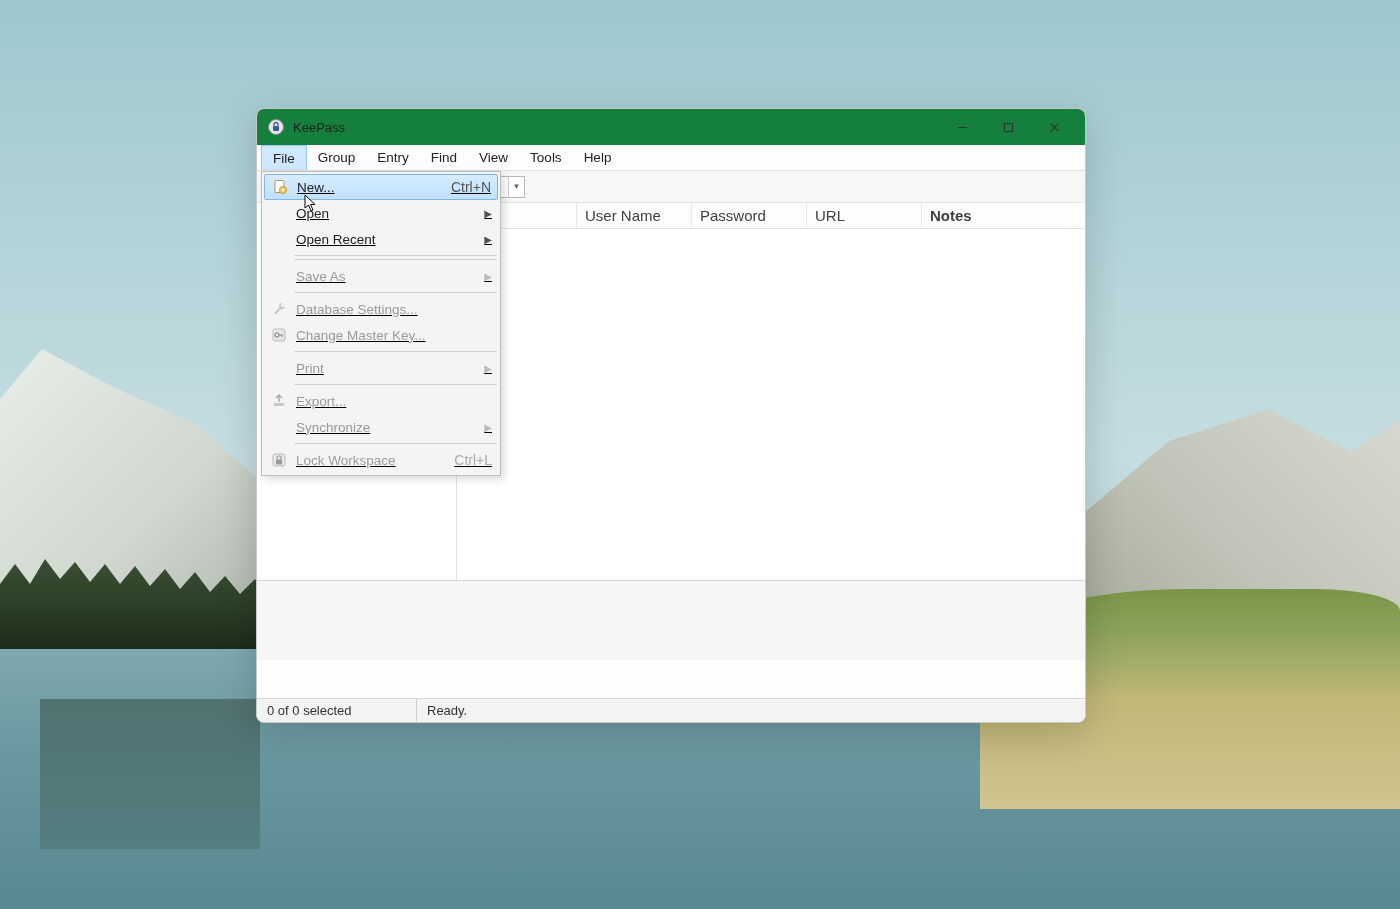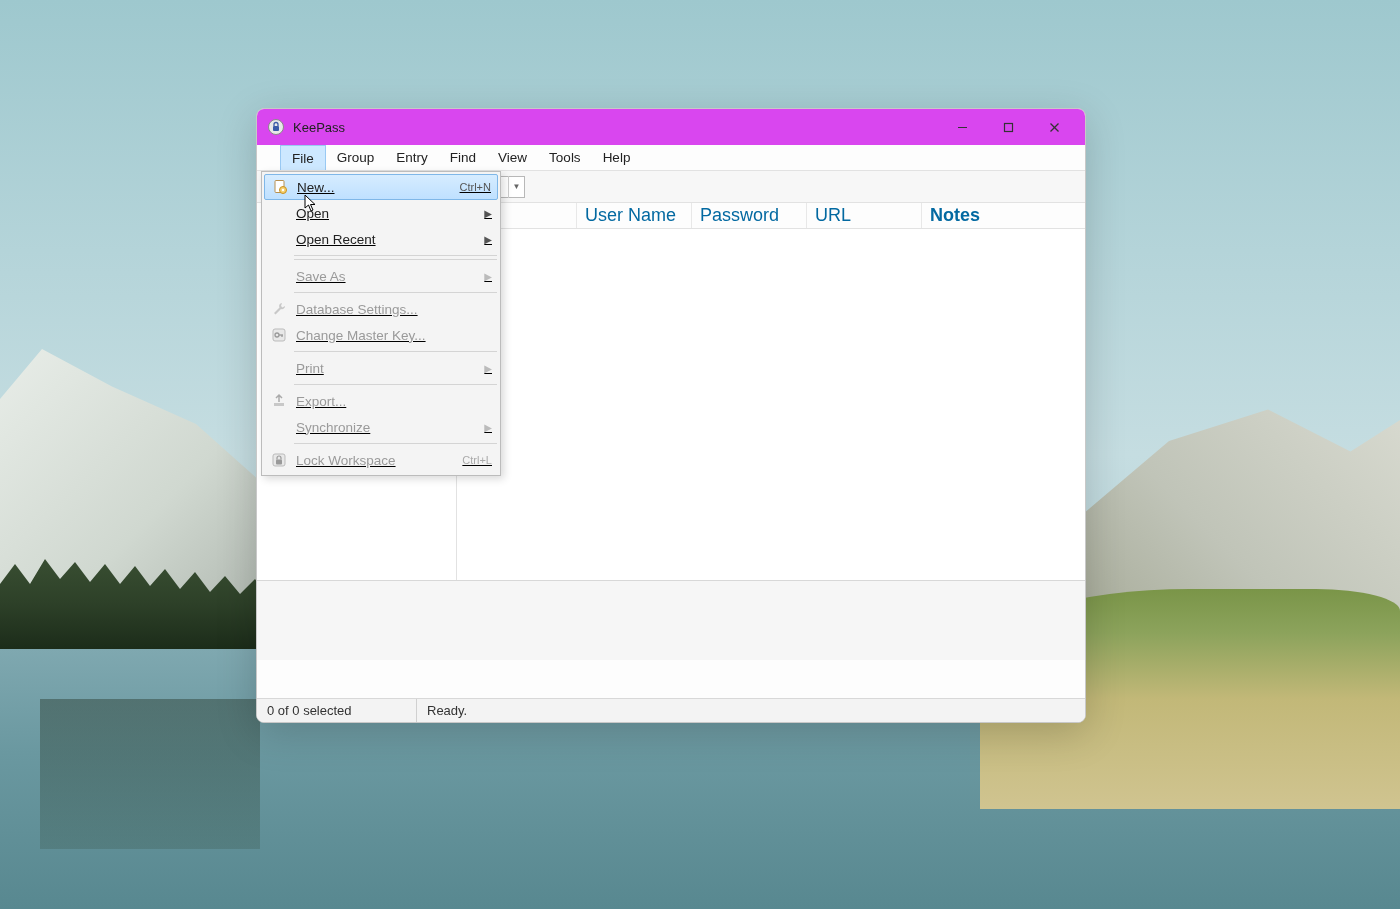--- a/index.html
+++ b/index.html
@@ -74,21 +74,21 @@
   box-shadow: 0 10px 40px rgba(0,0,0,0.18);
   display: flex;
   flex-direction: column;
   overflow: hidden;
 }
 .titlebar {
   height: 36px;
   display: flex;
   align-items: center;
   padding: 0 8px 0 10px;
-  background: #d946ef;
+  background: #15803d;
 }
 .titlebar .app-icon {
   width: 18px; height: 18px;
   margin-right: 8px;
   display: flex; align-items: center; justify-content: center;
 }
 .titlebar .title { font-size: 13px; color: #222; }
 .titlebar .spacer { flex: 1; }
 .win-btn {
   width: 46px; height: 32px;
@@ -109,21 +109,20 @@
   display: flex;
   align-items: center;
   font-size: 13.5px;
   color: #222;
   cursor: default;
 }
 .menu-top.active {
   background: #cde8ff;
   border: 1px solid #99c9f3;
   border-bottom: none;
-  margin-left: 19px;
 }
 
 .toolbar {
   height: 32px;
   display: flex;
   align-items: center;
   gap: 2px;
   padding: 0 6px;
   border-bottom: 1px solid #e2e2e2;
   background: #f7f7f7;
@@ -174,22 +173,22 @@
   height: 26px;
   display: flex;
   border-bottom: 1px solid #e2e2e2;
   background: #fdfdfd;
 }
 .col {
   border-right: 1px solid #e8e8e8;
   padding: 0 8px;
   display: flex;
   align-items: center;
-  font-size: 18px;
-  color: #0369a1;
+  font-size: 15px;
+  color: #404040;
 }
 .col-title    { width: 120px; }
 .col-username { width: 115px; }
 .col-password { width: 115px; }
 .col-url      { width: 115px; }
 .col-notes    { flex: 1; border-right: none; font-weight: bold; }
 .list-body { flex: 1; }
 
 .details-pane {
   height: 80px;
@@ -243,21 +242,21 @@
   border: 1px solid #7fb7e8;
   border-radius: 2px;
 }
 .menu-item .mi-icon {
   width: 22px; height: 22px;
   display: flex; align-items: center; justify-content: center;
   margin-right: 6px;
   color: #8b8b8b;
 }
 .menu-item .mi-label { flex: 1; font-size: 13.5px; }
-.menu-item .mi-shortcut { font-size: 11px; color: #555; margin-left: 19px; }
+.menu-item .mi-shortcut { font-size: 14px; color: #555; margin-left: 19px; }
 .menu-item.disabled .mi-shortcut { color: #aaa; }
 .menu-item .mi-arrow {
   width: 12px;
   text-align: right;
   font-size: 10px;
   color: #555;
 }
 .menu-item.disabled .mi-arrow { color: #bbb; }
 .menu-sep {
   height: 1px;

